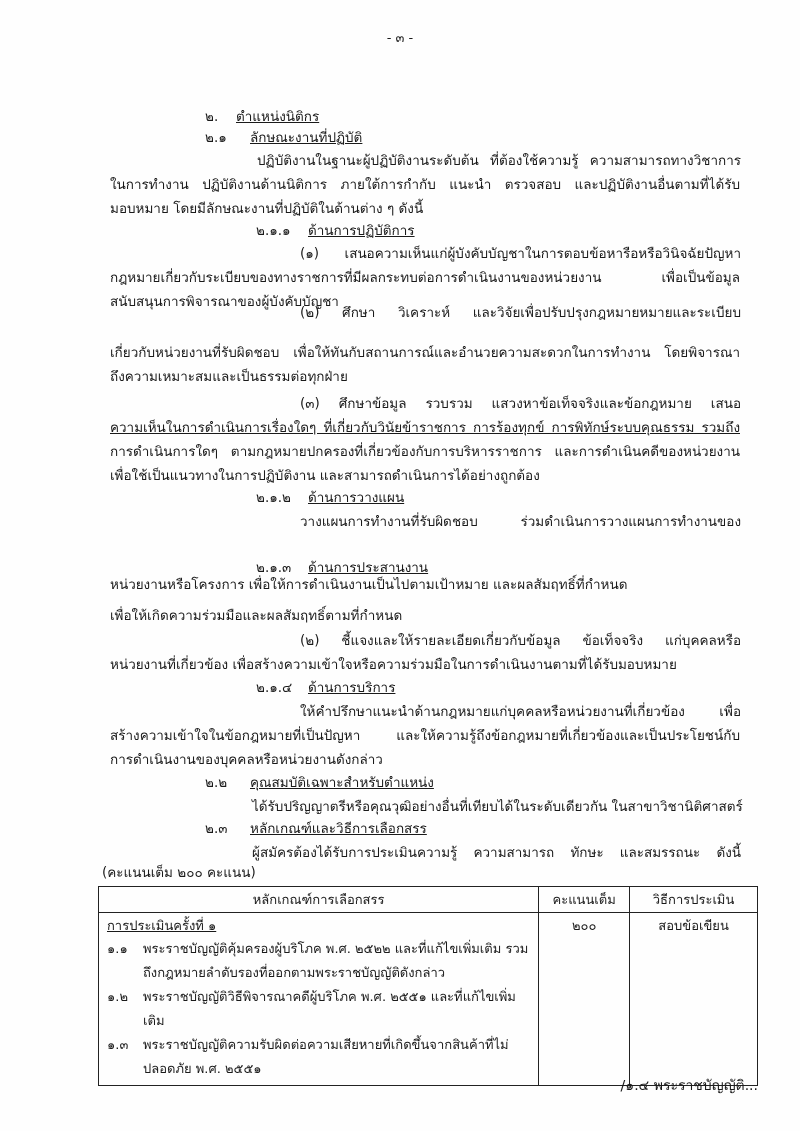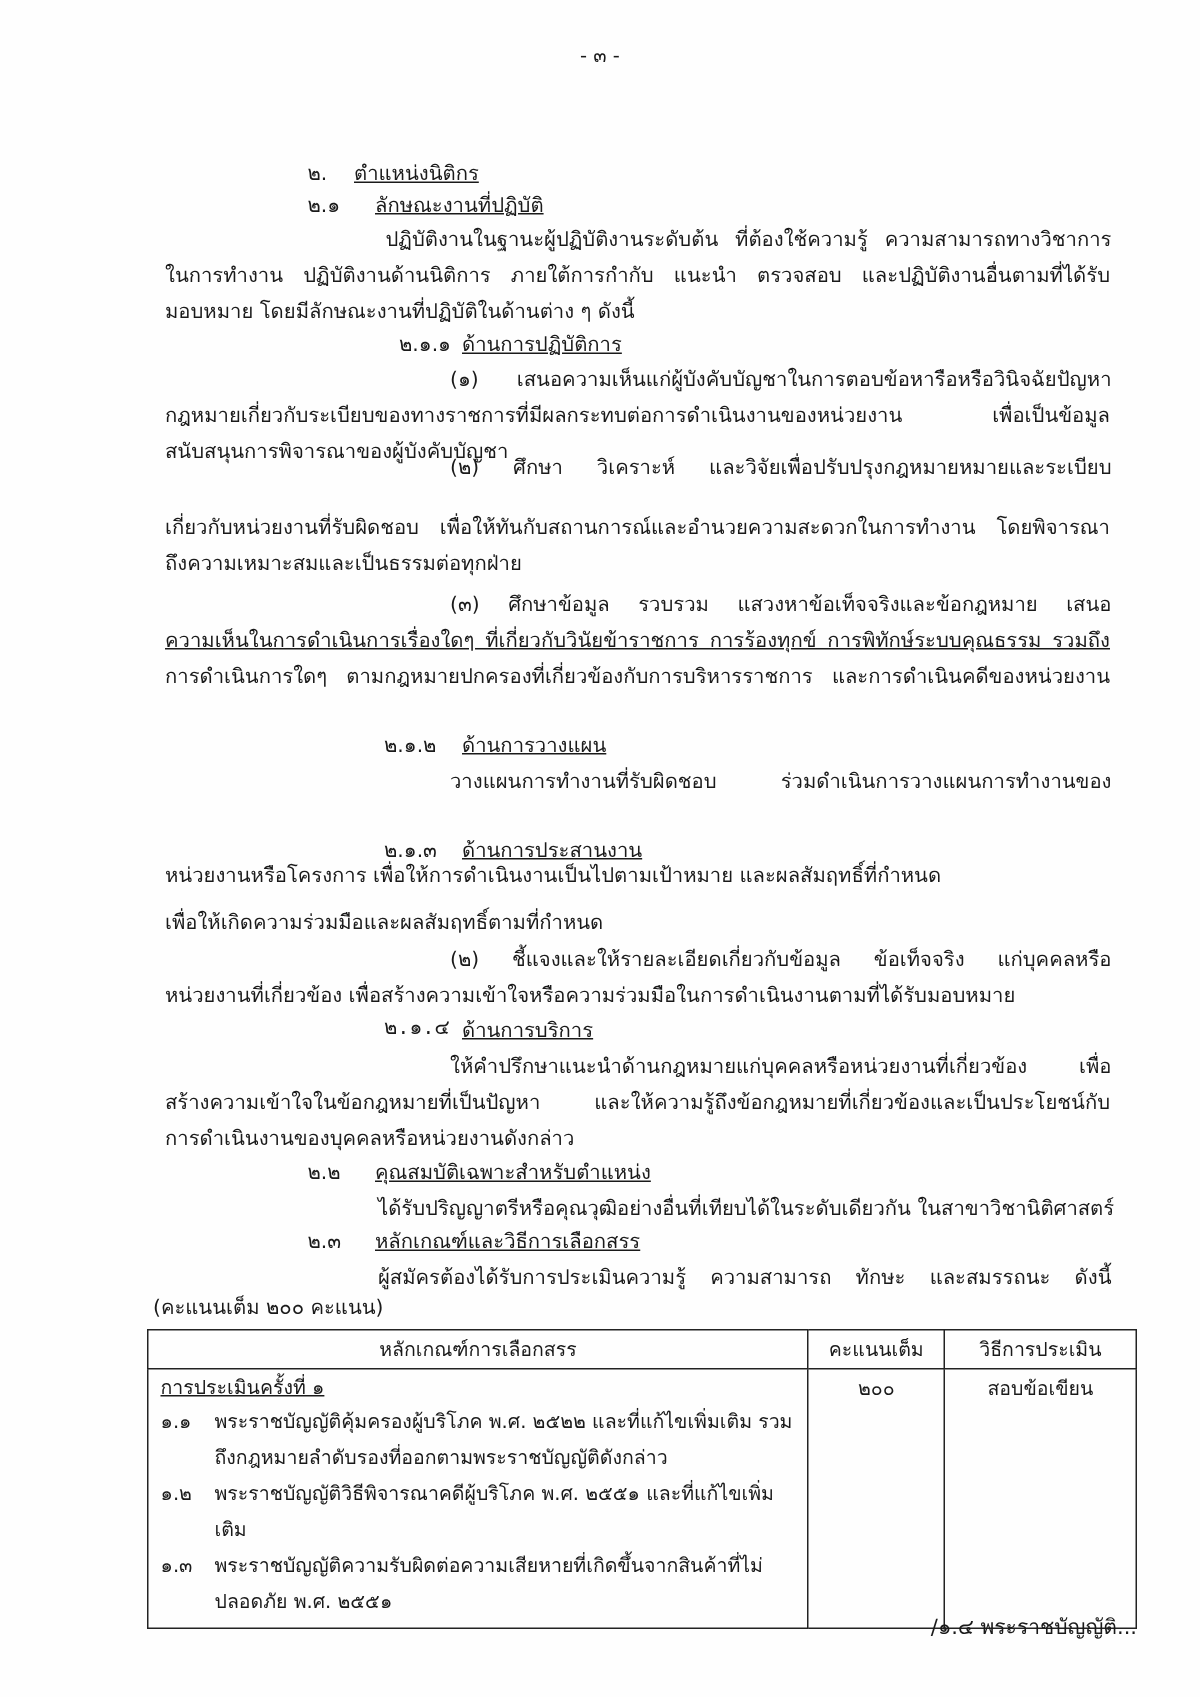--- a/index.html
+++ b/index.html
@@ -38,47 +38,48 @@
   <div class="abs" style="left:205px; top:106px;">๒.</div>
   <div class="abs u" style="left:236px; top:106px;">ตำแหน่งนิติกร</div>
 
   <div class="abs" style="left:205px; top:127px;">๒.๑</div>
   <div class="abs u" style="left:250px; top:127px;">ลักษณะงานที่ปฏิบัติ</div>
 
   <div class="line just" style="top:150px; left:257px; width:484px;">ปฏิบัติงานในฐานะผู้ปฏิบัติงานระดับต้น ที่ต้องใช้ความรู้ ความสามารถทางวิชาการ</div>
   <div class="line just" style="top:174px;">ในการทำงาน ปฏิบัติงานด้านนิติการ ภายใต้การกำกับ แนะนำ ตรวจสอบ และปฏิบัติงานอื่นตามที่ได้รับ</div>
   <div class="line" style="top:198px;">มอบหมาย  โดยมีลักษณะงานที่ปฏิบัติในด้านต่าง ๆ ดังนี้</div>
 
-  <div class="abs" style="left:256px; top:220px;margin-left:10px;">๒.๑.๑</div>
+  <div class="abs" style="left:256px; top:220px;">๒.๑.๑</div>
   <div class="abs u" style="left:308px; top:220px;">ด้านการปฏิบัติการ</div>
 
   <div class="line just" style="top:243px; left:300px; width:441px;">(๑)  เสนอความเห็นแก่ผู้บังคับบัญชาในการตอบข้อหารือหรือวินิจฉัยปัญหา</div>
   <div class="line just" style="top:267px;">กฎหมายเกี่ยวกับระเบียบของทางราชการที่มีผลกระทบต่อการดำเนินงานของหน่วยงาน เพื่อเป็นข้อมูล</div>
   <div class="line" style="top:291px;">สนับสนุนการพิจารณาของผู้บังคับบัญชา</div>
 
   <div class="line just" style="top:302px; left:300px; width:441px;">(๒)  ศึกษา วิเคราะห์ และวิจัยเพื่อปรับปรุงกฎหมายหมายและระเบียบ</div>
   <div class="line just" style="top:342px;">เกี่ยวกับหน่วยงานที่รับผิดชอบ เพื่อให้ทันกับสถานการณ์และอำนวยความสะดวกในการทำงาน โดยพิจารณา</div>
   <div class="line" style="top:366px;">ถึงความเหมาะสมและเป็นธรรมต่อทุกฝ่าย</div>
 
   <div class="line just" style="top:393px; left:300px; width:441px;">(๓)  ศึกษาข้อมูล รวบรวม แสวงหาข้อเท็จจริงและข้อกฎหมาย เสนอ</div>
   <div class="line just" style="top:417px;text-decoration:underline;">ความเห็นในการดำเนินการเรื่องใดๆ ที่เกี่ยวกับวินัยข้าราชการ การร้องทุกข์ การพิทักษ์ระบบคุณธรรม รวมถึง</div>
   <div class="line just" style="top:441px;">การดำเนินการใดๆ ตามกฎหมายปกครองที่เกี่ยวข้องกับการบริหารราชการ และการดำเนินคดีของหน่วยงาน</div>
+  <div class="line" style="top:465px;">เพื่อใช้เป็นแนวทางในการปฏิบัติงาน และสามารถดำเนินการได้อย่างถูกต้อง</div>
 
   <div class="abs" style="left:256px; top:487px;">๒.๑.๒</div>
   <div class="abs u" style="left:308px; top:487px;">ด้านการวางแผน</div>
   <div class="line just" style="top:511px; left:300px; width:441px;">วางแผนการทำงานที่รับผิดชอบ ร่วมดำเนินการวางแผนการทำงานของ</div>
   <div class="line" style="top:535px;margin-top:39px;">หน่วยงานหรือโครงการ เพื่อให้การดำเนินงานเป็นไปตามเป้าหมาย และผลสัมฤทธิ์ที่กำหนด</div>
 
   <div class="abs" style="left:256px; top:557px;">๒.๑.๓</div>
   <div class="abs u" style="left:308px; top:557px;">ด้านการประสานงาน</div>
   <div class="line" style="top:605px;">เพื่อให้เกิดความร่วมมือและผลสัมฤทธิ์ตามที่กำหนด</div>
   <div class="line just" style="top:630px; left:300px; width:441px;">(๒)     ชี้แจงและให้รายละเอียดเกี่ยวกับข้อมูล ข้อเท็จจริง แก่บุคคลหรือ</div>
   <div class="line" style="top:654px;">หน่วยงานที่เกี่ยวข้อง เพื่อสร้างความเข้าใจหรือความร่วมมือในการดำเนินงานตามที่ได้รับมอบหมาย</div>
 
-  <div class="abs" style="left:256px; top:677px;font-family:Liberation Mono, monospace;">๒.๑.๔</div>
+  <div class="abs" style="left:256px; top:677px;">๒.๑.๔</div>
   <div class="abs u" style="left:308px; top:677px;">ด้านการบริการ</div>
   <div class="line just" style="top:701px; left:300px; width:441px;">ให้คำปรึกษาแนะนำด้านกฎหมายแก่บุคคลหรือหน่วยงานที่เกี่ยวข้อง เพื่อ</div>
   <div class="line just" style="top:725px;">สร้างความเข้าใจในข้อกฎหมายที่เป็นปัญหา และให้ความรู้ถึงข้อกฎหมายที่เกี่ยวข้องและเป็นประโยชน์กับ</div>
   <div class="line" style="top:749px;">การดำเนินงานของบุคคลหรือหน่วยงานดังกล่าว</div>
 
   <div class="abs" style="left:205px; top:772px;">๒.๒</div>
   <div class="abs u" style="left:250px; top:772px;">คุณสมบัติเฉพาะสำหรับตำแหน่ง</div>
   <div class="line" style="top:796px; left:252px; width:490px;">ได้รับปริญญาตรีหรือคุณวุฒิอย่างอื่นที่เทียบได้ในระดับเดียวกัน ในสาขาวิชานิติศาสตร์</div>
 
   <div class="abs" style="left:205px; top:818px;">๒.๓</div>

